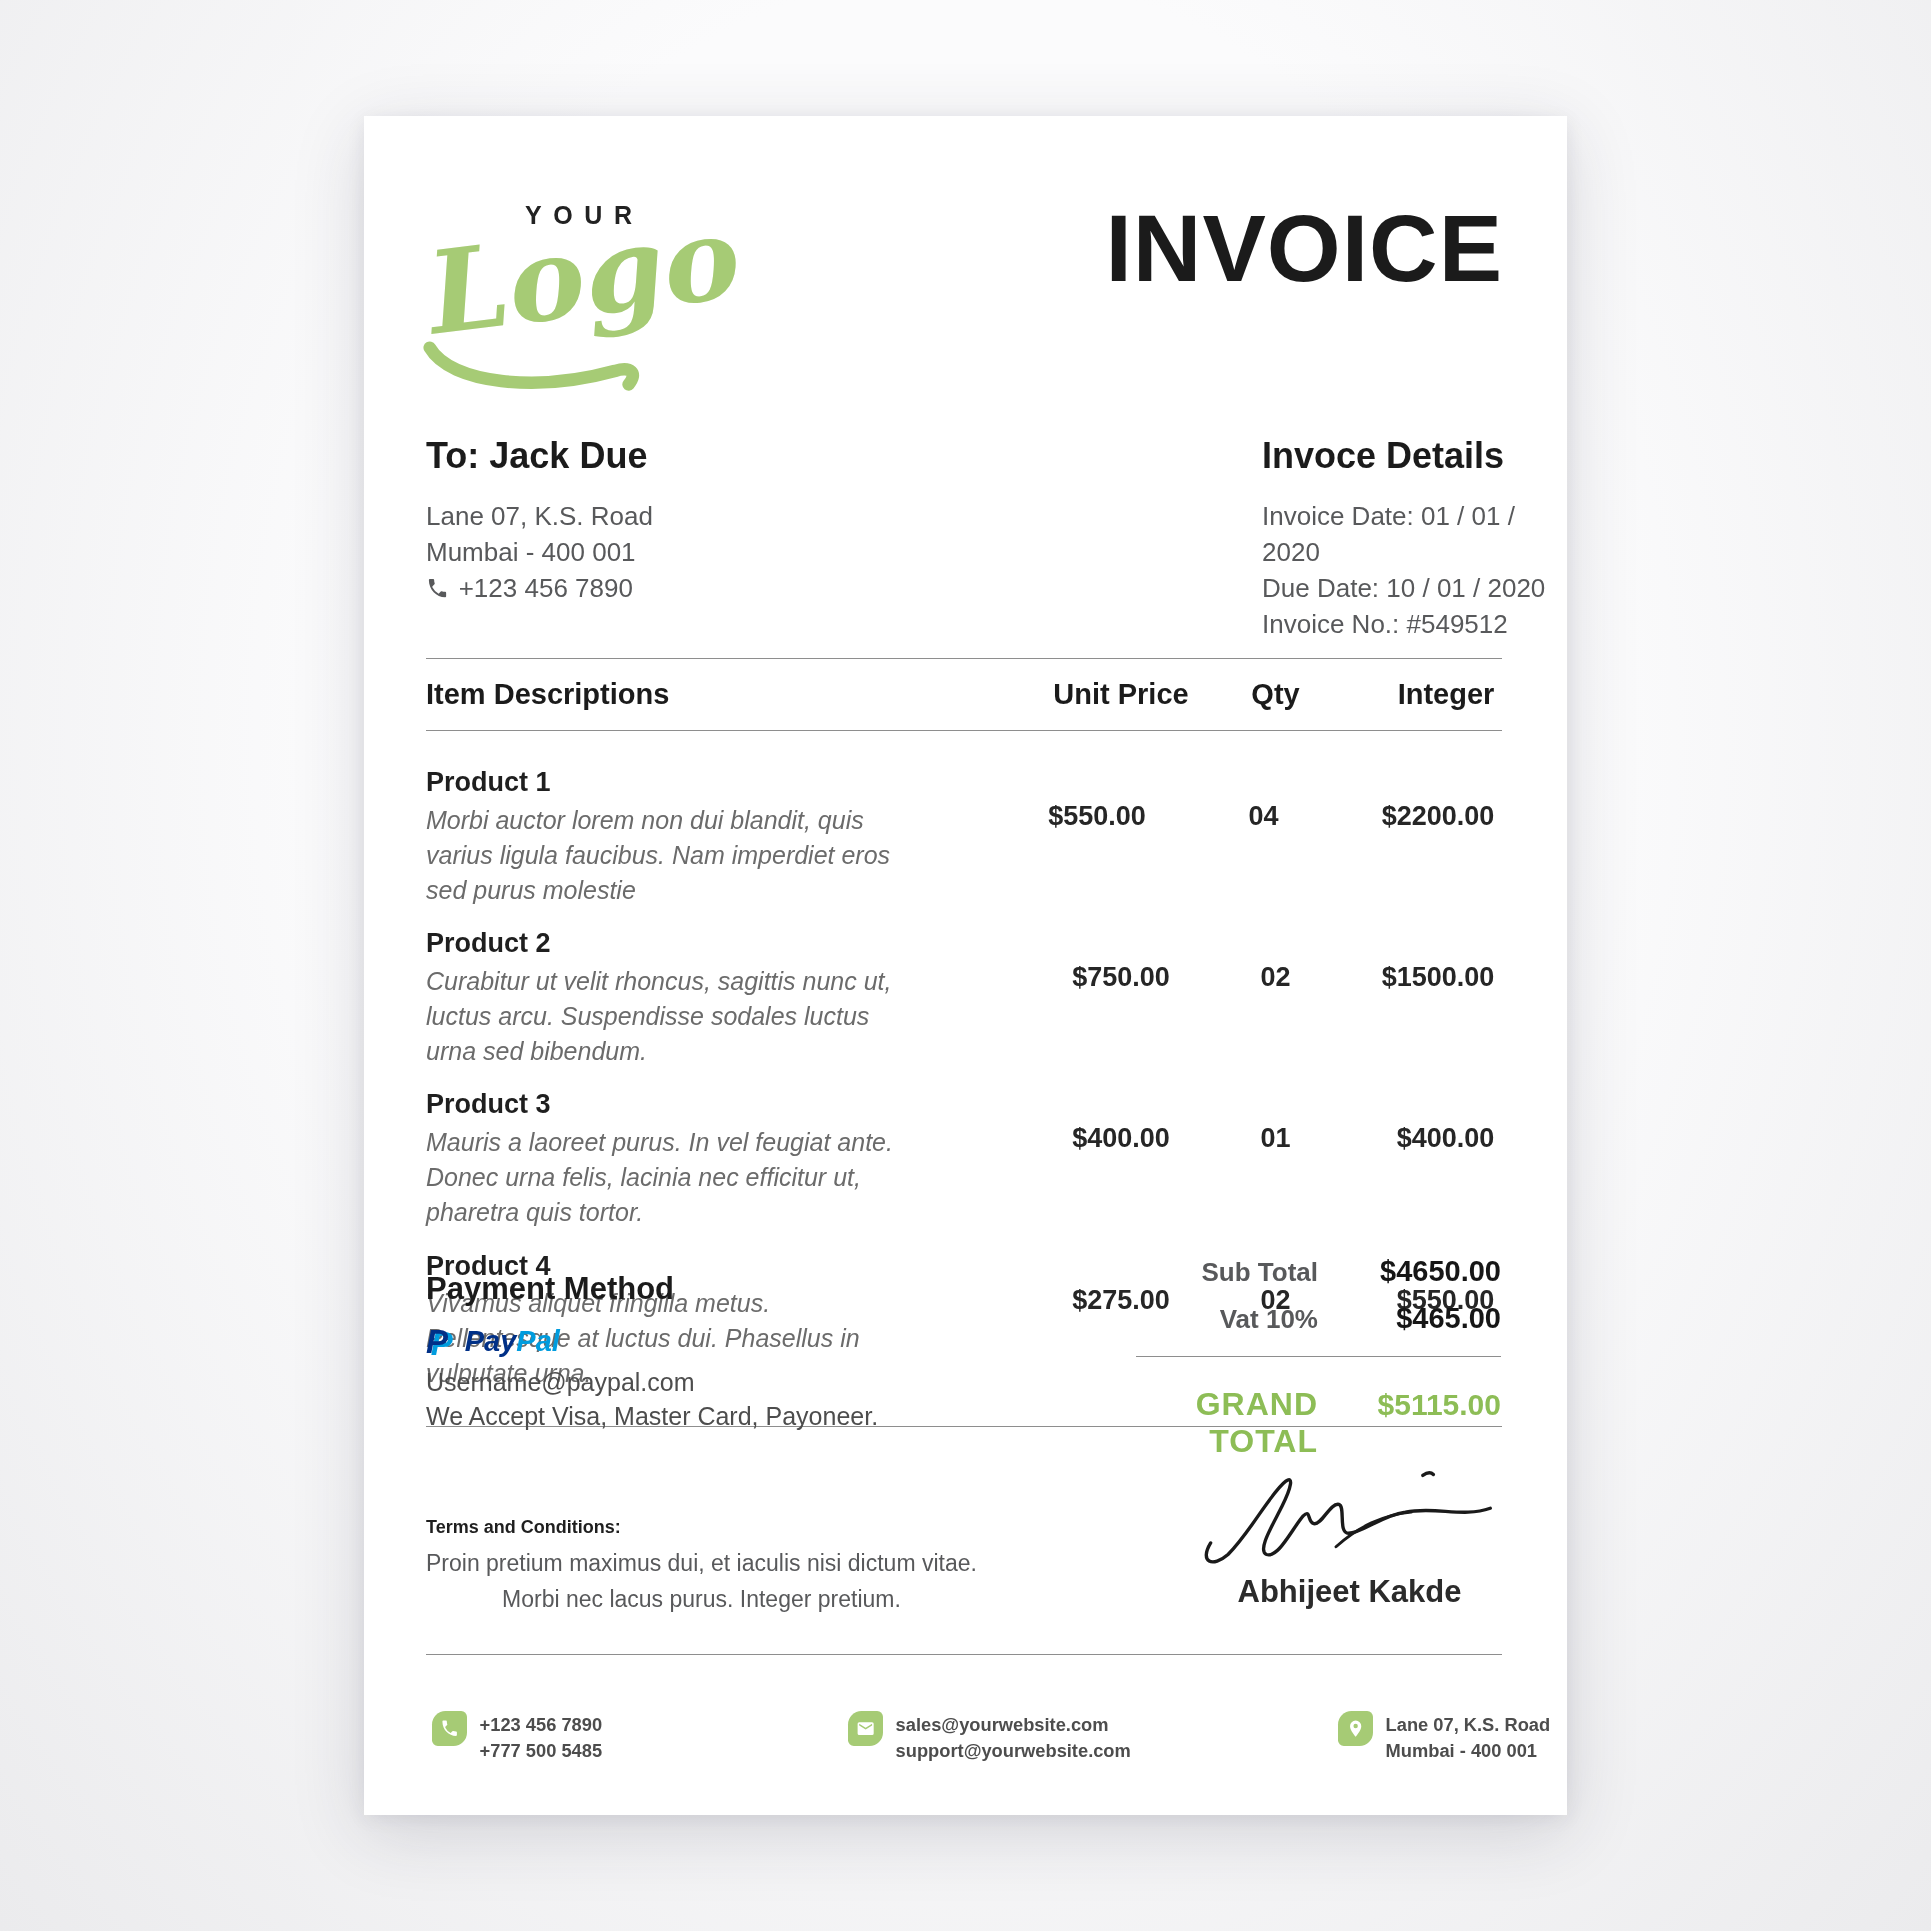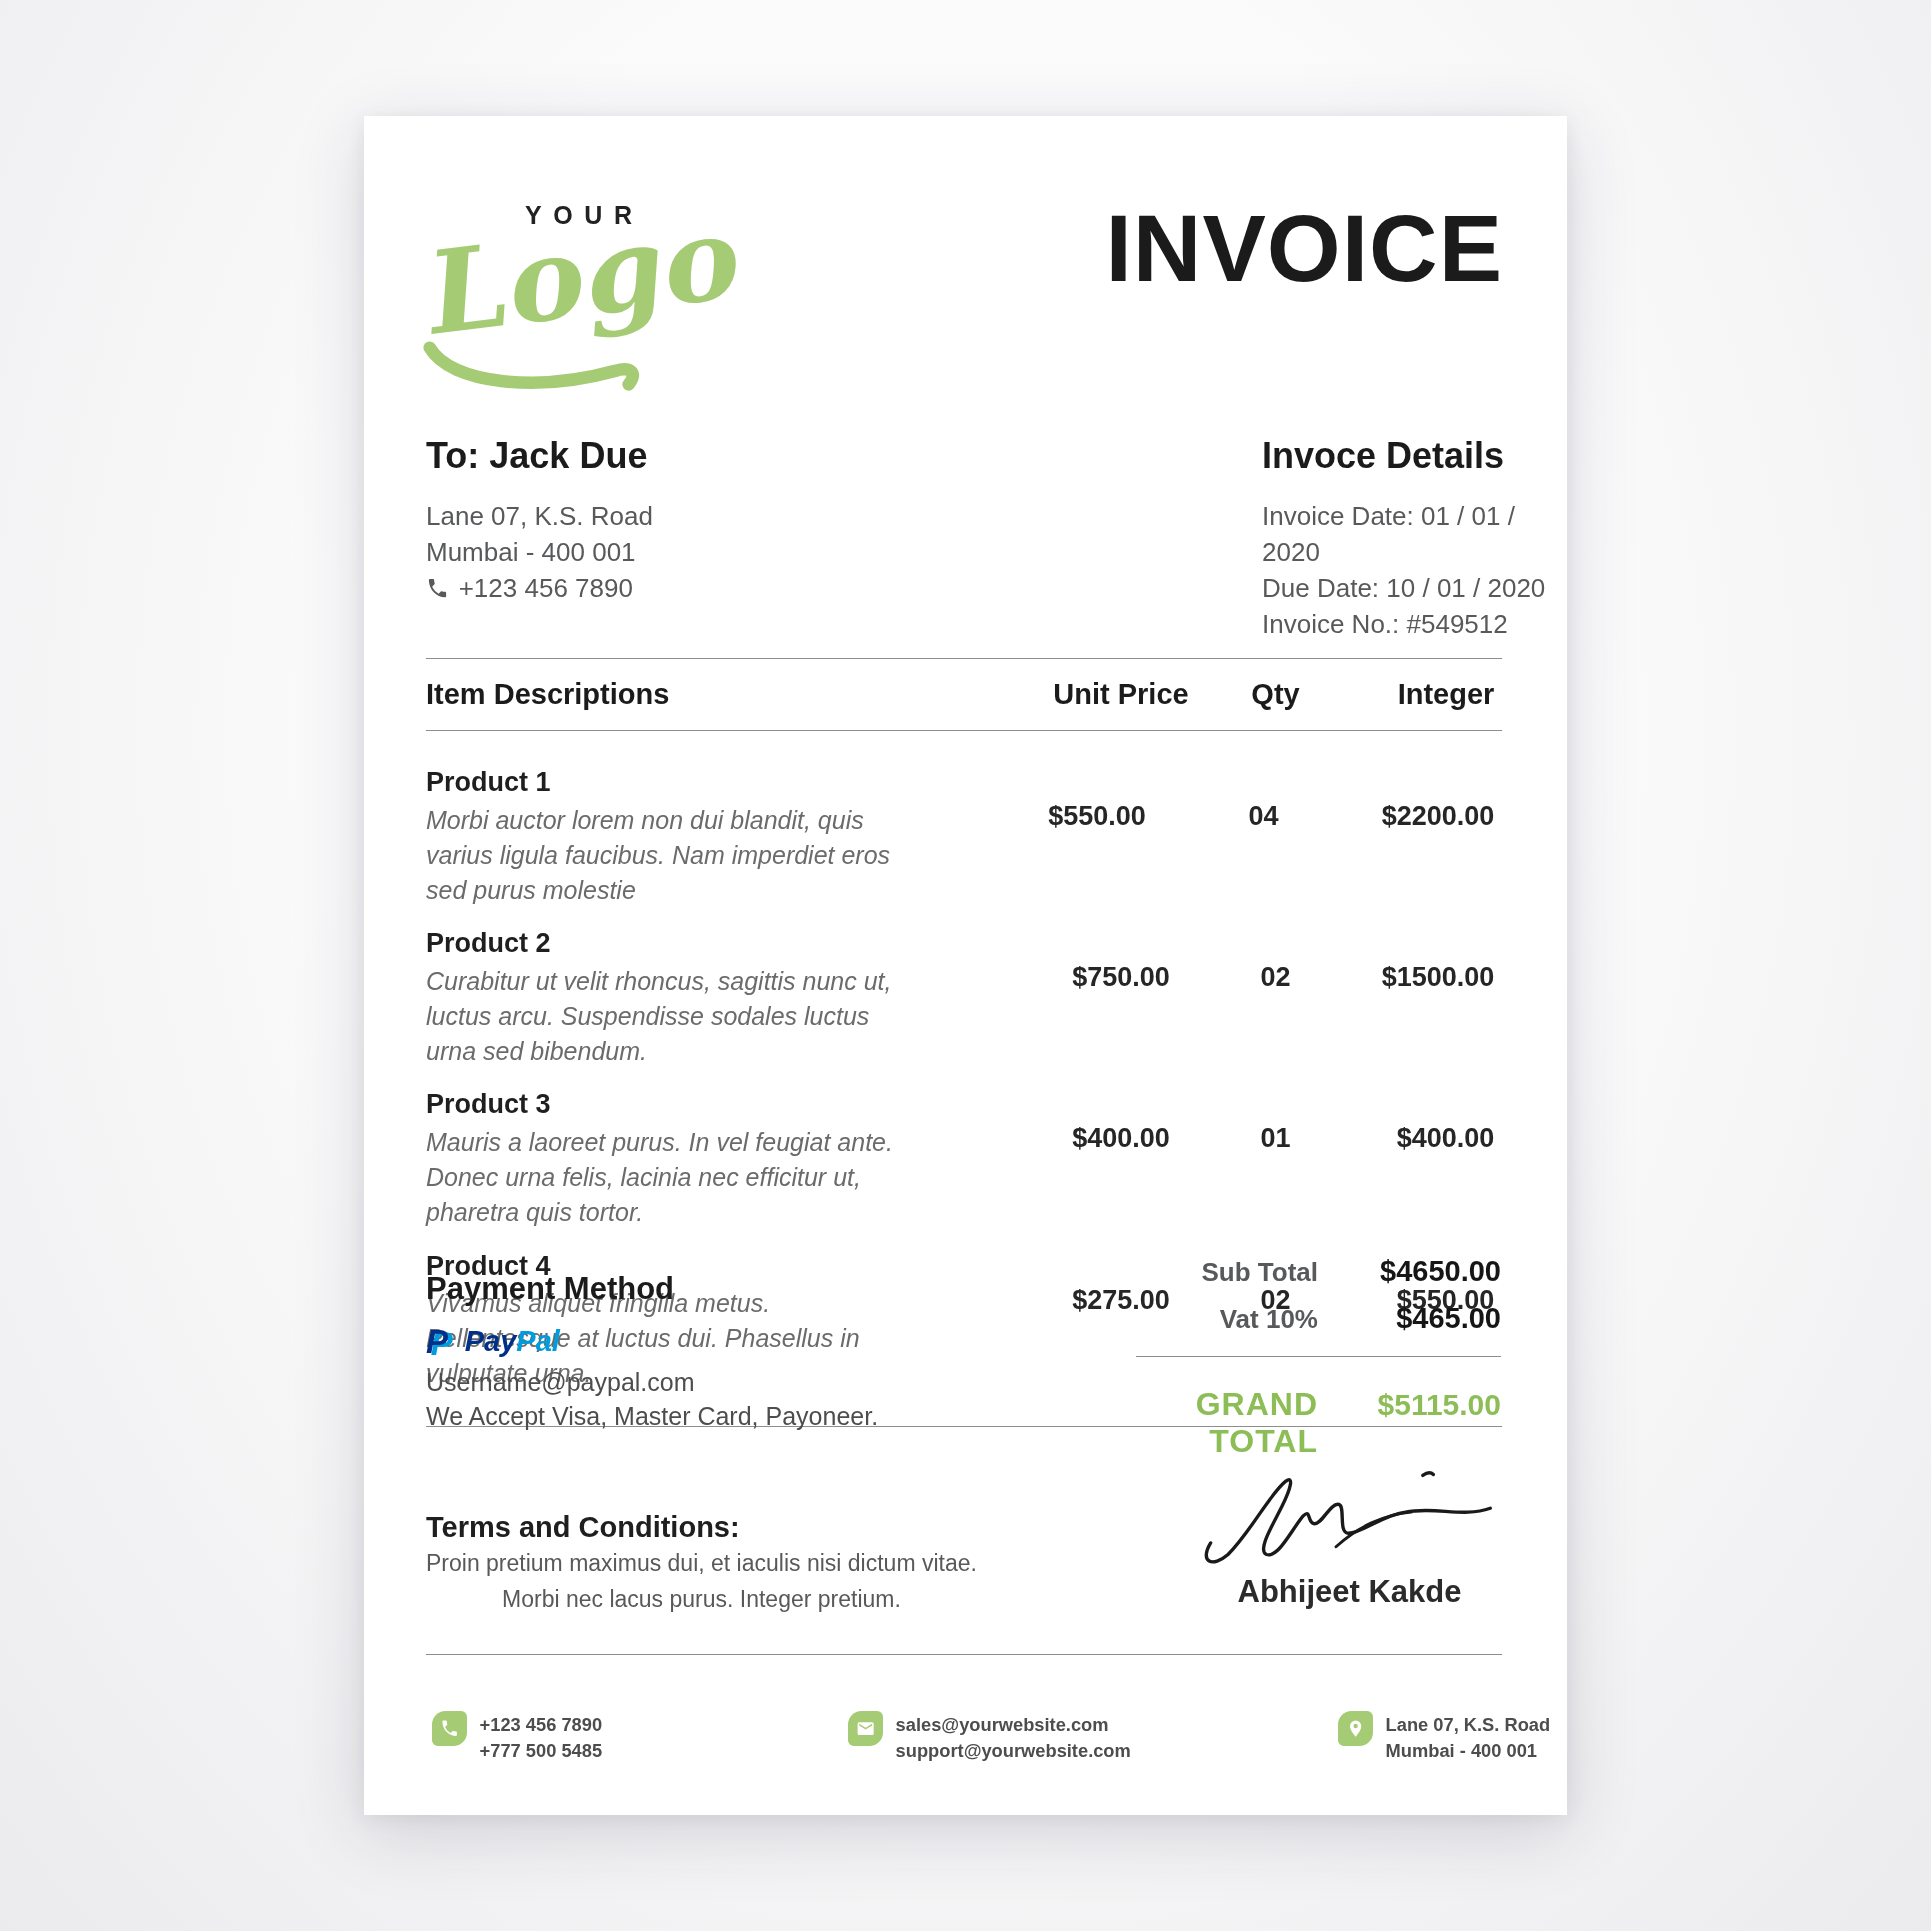--- a/index.html
+++ b/index.html
@@ -82,21 +82,21 @@
   .totals{position:absolute;left:772px;top:1139px;width:365px;}
   .tot-row{display:grid;grid-template-columns:1fr 183px;align-items:baseline;margin-bottom:13.5px;}
   .tot-label{text-align:right;font-size:26px;font-weight:600;color:var(--text-gray);}
   .tot-val{text-align:right;font-size:29px;font-weight:700;color:#161616;}
   .tot-line{border-top:1.9px solid var(--line-gray);margin-top:21px;}
   .grand-row{display:grid;grid-template-columns:1fr 183px;align-items:baseline;margin-top:29px;}
   .grand-label{text-align:right;font-size:32px;font-weight:700;letter-spacing:1px;color:var(--total-green);}
   .grand-val{text-align:right;font-size:30px;font-weight:700;color:var(--total-green);}
   
   .terms{position:absolute;left:62px;top:1393px;}
-  .terms-heading{font-size:29px;font-weight:700;color:#1f1f1f;line-height:36px;}
+  .terms-heading{font-size:18px;font-weight:700;color:#1f1f1f;line-height:36px;}
   .terms-line{font-size:23px;color:var(--text-gray);line-height:36px;text-align:center;}
   
   .sigblock{position:absolute;left:826px;top:1344px;width:319px;}
   .signature-svg{display:block;margin:0 auto;}
   .sig-name{margin-top:5.8px;text-align:center;font-size:31px;font-weight:700;color:#2b2b2b;}
   
   .footer-line{position:absolute;left:62px;top:1538px;width:1076px;border-top:1.9px solid var(--line-gray);}
   .footer-col{position:absolute;top:1595px;display:flex;gap:12.6px;align-items:flex-start;}
   .fc-1{left:68px;}
   .fc-2{left:484px;}

